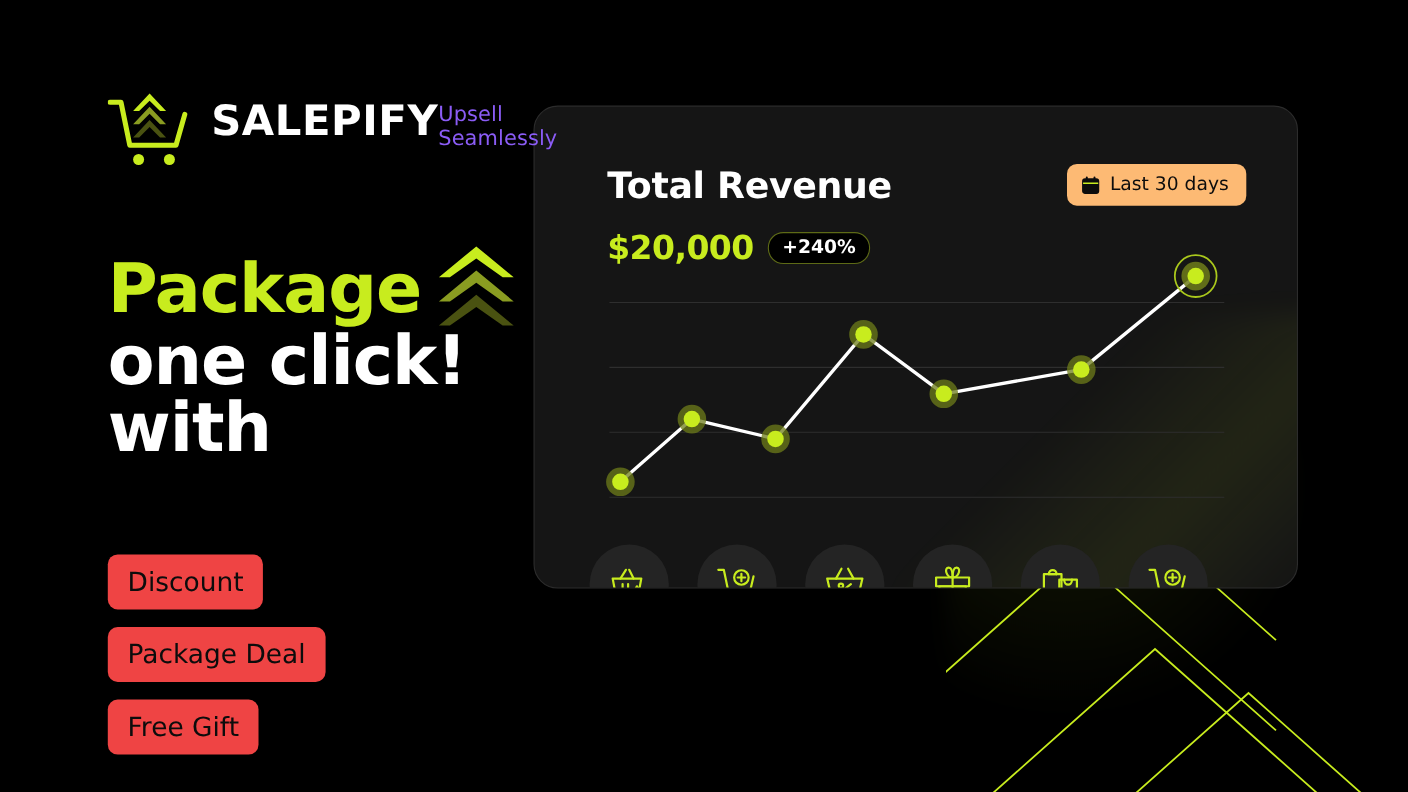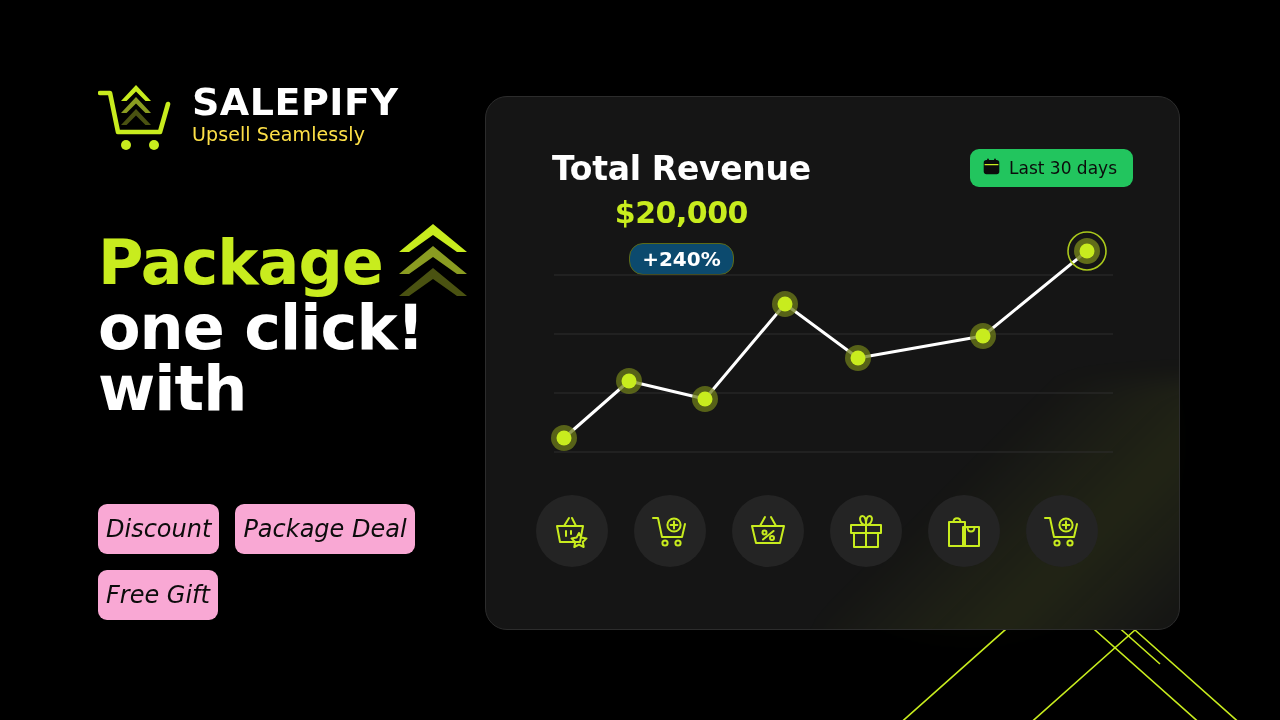--- a/index.html
+++ b/index.html
@@ -14,66 +14,66 @@
           pointer-events:none; z-index:0; }
   .deco-glow { position:absolute; right:60px; bottom:40px; width:360px; height:340px;
                background:radial-gradient(ellipse at 30% 30%, rgba(190,230,40,.10), rgba(0,0,0,0) 62%);
                filter:blur(10px); pointer-events:none; z-index:0; }
 
   
   .left { position:absolute; left:0; top:0; width:470px; height:720px; z-index:3; }
 
   .logo-row { position:absolute; left:98px; top:72px; display:flex; align-items:center; gap:16px; }
   .logo-mark { width:78px; height:84px; position:relative; flex:none; }
-  .logo-text { display:flex; flex-direction:column; justify-content:center; }
+  .logo-text { display:flex; justify-content:center; }
   .brand {
     font-family:"DejaVu Sans", sans-serif; font-weight:bold; font-size:38px;
     letter-spacing:.5px; color:#ffffff; line-height:1.02;
   }
-  .tagline { font-size:19px; color:#fde047; letter-spacing:.1px; margin-top:2px;
+  .tagline { font-size:19px; color:#8b5cf6; letter-spacing:.1px; margin-top:2px;
              font-family:"DejaVu Sans", sans-serif; }
 
   .headline { position:absolute; left:98px; top:228px; width:360px; }
   .hl-line { display:flex; align-items:center; gap:14px; }
   .hl { font-family:"DejaVu Sans", sans-serif; font-weight:bold;
         font-size:62px; line-height:.98; letter-spacing:-1px; }
   .hl-lime { color:#c8ec1e; }
   .hl-white { color:#ffffff; }
   .hl-chev { width:72px; height:76px; flex:none; margin-top:-6px; }
 
   .tags { position:absolute; left:98px; top:504px; width:350px;
           display:flex; flex-wrap:wrap; gap:16px 16px; }
   .tag {
-    background:#f9a8d4; color:#0c0c0c; border:none; border-radius:9px;
-    padding:13px 8px; font-size:24px; line-height:1;
-    font-family:"DejaVu Sans", sans-serif; cursor:pointer;font-style:italic;
+    background:#ef4444; color:#0c0c0c; border:none; border-radius:9px;
+    padding:13px 18px; font-size:24px; line-height:1;
+    font-family:"DejaVu Sans", sans-serif; cursor:pointer;
   }
 
   
   .card {
-    position:absolute; left:485px; top:96px; width:695px; height:534px;
+    position:absolute; left:485px; top:96px; width:695px; height:439px;
     background:#151515; border:1px solid #2c2c2c; border-radius:22px;
     z-index:2; overflow:hidden;
   }
   .card-sheen { position:absolute; right:-60px; bottom:-110px; width:420px; height:360px;
                 background:linear-gradient(135deg, rgba(200,236,30,.00) 30%, rgba(200,236,30,.075) 55%, rgba(200,236,30,0) 78%);
                 filter:blur(12px); pointer-events:none; }
 
   .card-head { position:absolute; left:66px; top:52px; right:46px;
                display:flex; align-items:flex-start; justify-content:space-between; }
   .kpi-title { font-family:"DejaVu Sans", sans-serif; font-weight:bold;
                font-size:33px; color:#fff; letter-spacing:-.3px; }
-  .kpi-row { display:flex; align-items:center; gap:13px; margin-top:7px;flex-direction:column; }
+  .kpi-row { display:flex; align-items:center; gap:13px; margin-top:20px; }
   .kpi-value { font-family:"DejaVu Sans", sans-serif; font-weight:bold;
                font-size:30px; color:#c8ec1e; letter-spacing:-.5px; }
   .kpi-badge { border:1.5px solid #5d6a16; border-radius:14px; padding:4px 12px;
-               font-size:20px; font-weight:bold; color:#fff; background:#0c4a6e; line-height:1.1; }
-
-  .range-pill { display:flex; gap:9px;
-                background:#22c55e; color:#0c0c0c; border-radius:9px;
+               font-size:17px; font-weight:bold; color:#fff; background:#000000; line-height:1.1; }
+
+  .range-pill { display:flex; align-items:center; gap:9px;
+                background:#fdba74; color:#0c0c0c; border-radius:9px;
                 padding:9px 16px 9px 13px; font-size:17px; cursor:pointer;
                 font-family:"DejaVu Sans", sans-serif; }
   .cal-ico { width:17px; height:17px; flex:none; }
 
   .chart { position:absolute; left:0; top:0; width:695px; height:480px; }
 
   .icon-row { position:absolute; left:50px; top:398px; display:flex; gap:26px; }
   .icon-circ { width:72px; height:72px; border-radius:50%; background:#242424;
                display:flex; align-items:center; justify-content:center; cursor:pointer; }
   .icon-circ svg { width:40px; height:40px; }

